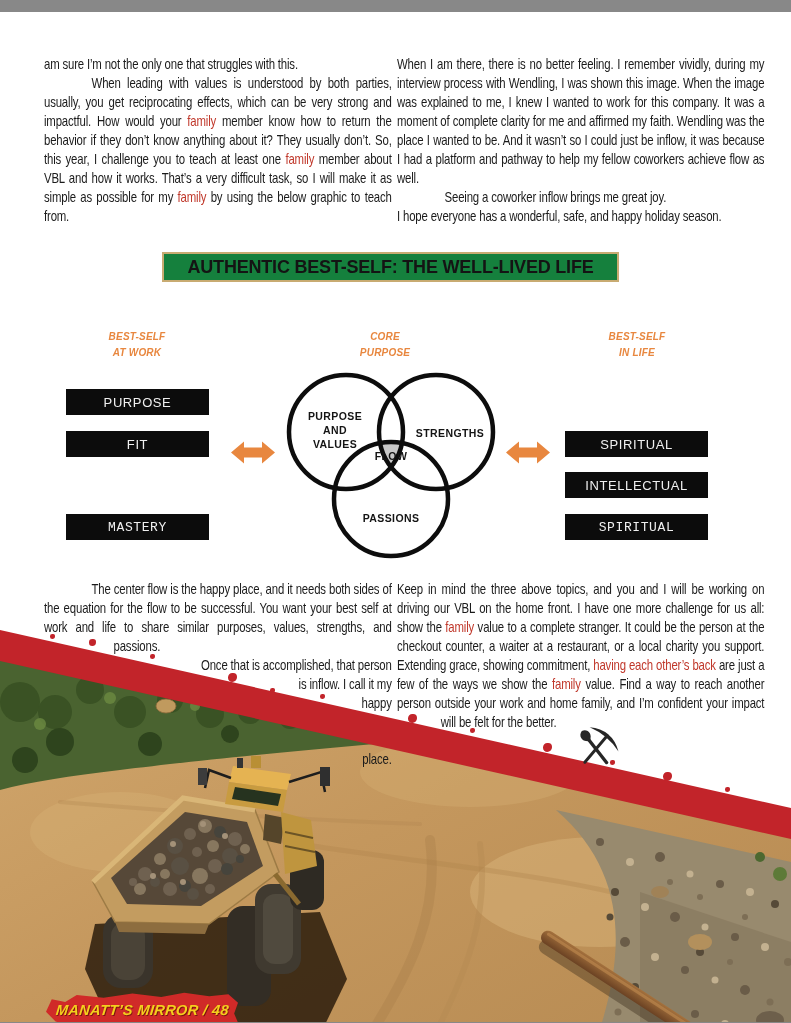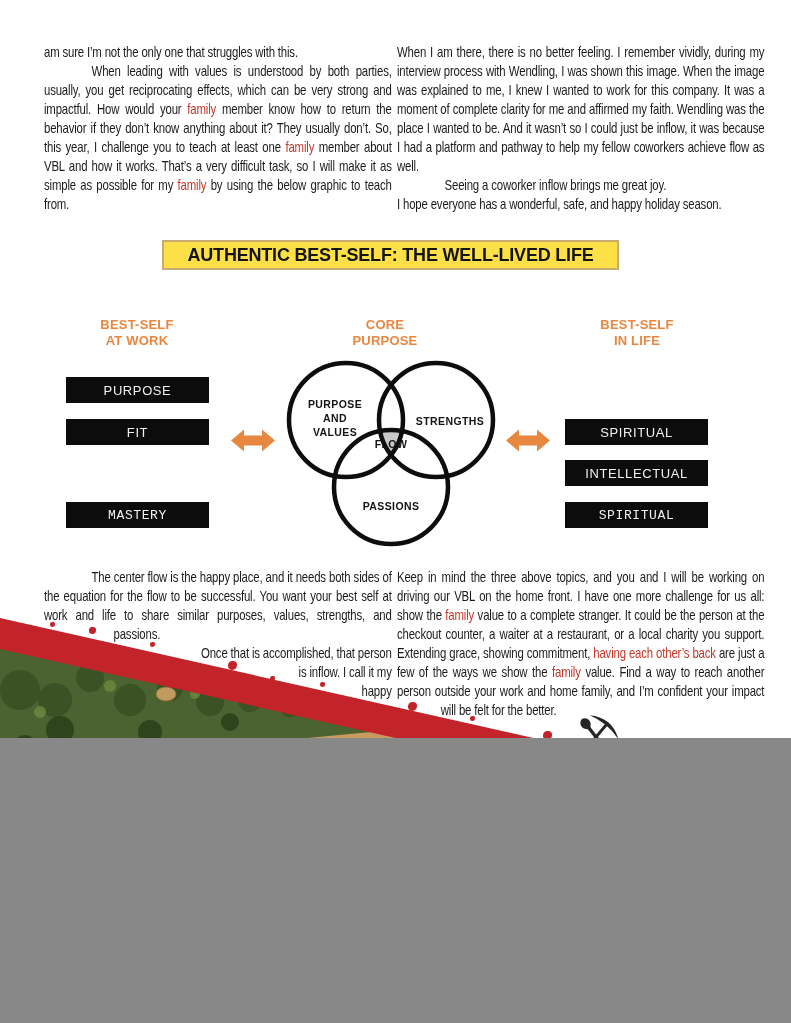--- a/index.html
+++ b/index.html
@@ -1,39 +1,39 @@
 <!DOCTYPE html>
 <html><head>
 <meta charset="utf-8">
 <style>
   html,body{margin:0;padding:0;background:#888;}
-  .page{position:relative;width:791px;height:738px;background:#ffffff;overflow:hidden;
-        font-family:"Liberation Sans",sans-serif;color:#1b1b1b;margin:0 auto;}
+  .page{position:relative;width:791px;height:1010px;background:#ffffff;overflow:hidden;
+        font-family:"Liberation Sans",sans-serif;color:#1b1b1b;margin:12px auto;}
   
   .col{position:absolute;font-size:13.9px;line-height:19px;letter-spacing:-0.2px;
        transform:scaleX(0.82);transform-origin:0 0;}
   .col p{margin:0;text-align:justify;}
   .accent{color:#c0372a;}
   .indent{text-indent:58px;}
   .col .right-al{text-align:right;}
   #top-left{left:44px;top:43px;width:424px;}
   #top-right{left:397px;top:43px;width:448px;}
   #bot-left{left:44px;top:568px;width:424px;}
   #bot-right{left:397px;top:568px;width:448px;}
   .wrapL{float:left;width:424px;height:170px;
          shape-outside:polygon(0 60px,424px 140px,424px 170px,0 170px);}
   .wrapR{float:left;width:170px;height:175px;
          shape-outside:polygon(0 141px,165px 175px,0 175px);}
   
   .banner{position:absolute;left:162px;top:240px;width:453px;height:26px;
-          background:#fde047;border:2px solid #c8ab72;display:flex;align-items:center;justify-content:center;}
+          background:#15803d;border:2px solid #c8ab72;display:flex;align-items:center;justify-content:center;}
   .banner span{font-weight:700;font-size:18px;letter-spacing:-0.2px;color:#141414;}
   
   .diag-head{position:absolute;width:150px;text-align:center;color:#e8873f;
-             font-weight:700;font-size:13px;line-height:16px;letter-spacing:0.2px;}
+             font-weight:700;font-size:10px;line-height:16px;letter-spacing:0.2px;font-style:italic;}
   #head-work{left:62px;top:317px;}
   #head-core{left:310px;top:317px;}
   #head-life{left:562px;top:317px;}
   .pill{position:absolute;width:143px;height:26px;background:#0c0c0c;color:#f0f0f0;
         display:flex;align-items:center;justify-content:center;font-size:13px;letter-spacing:0.6px;}
   .wcol{left:66px;} .lcol{left:565px;}
   .r1{top:377px;} .r2{top:419px;} .r3{top:460px;} .r4{top:502px;font-family:Liberation Mono, monospace;}
   .dbl-arrow{position:absolute;top:429px;width:44px;height:23px;}
   #arrow-left{left:231px;} #arrow-right{left:506px;}
   #venn{position:absolute;left:283px;top:358px;width:216px;height:200px;}

